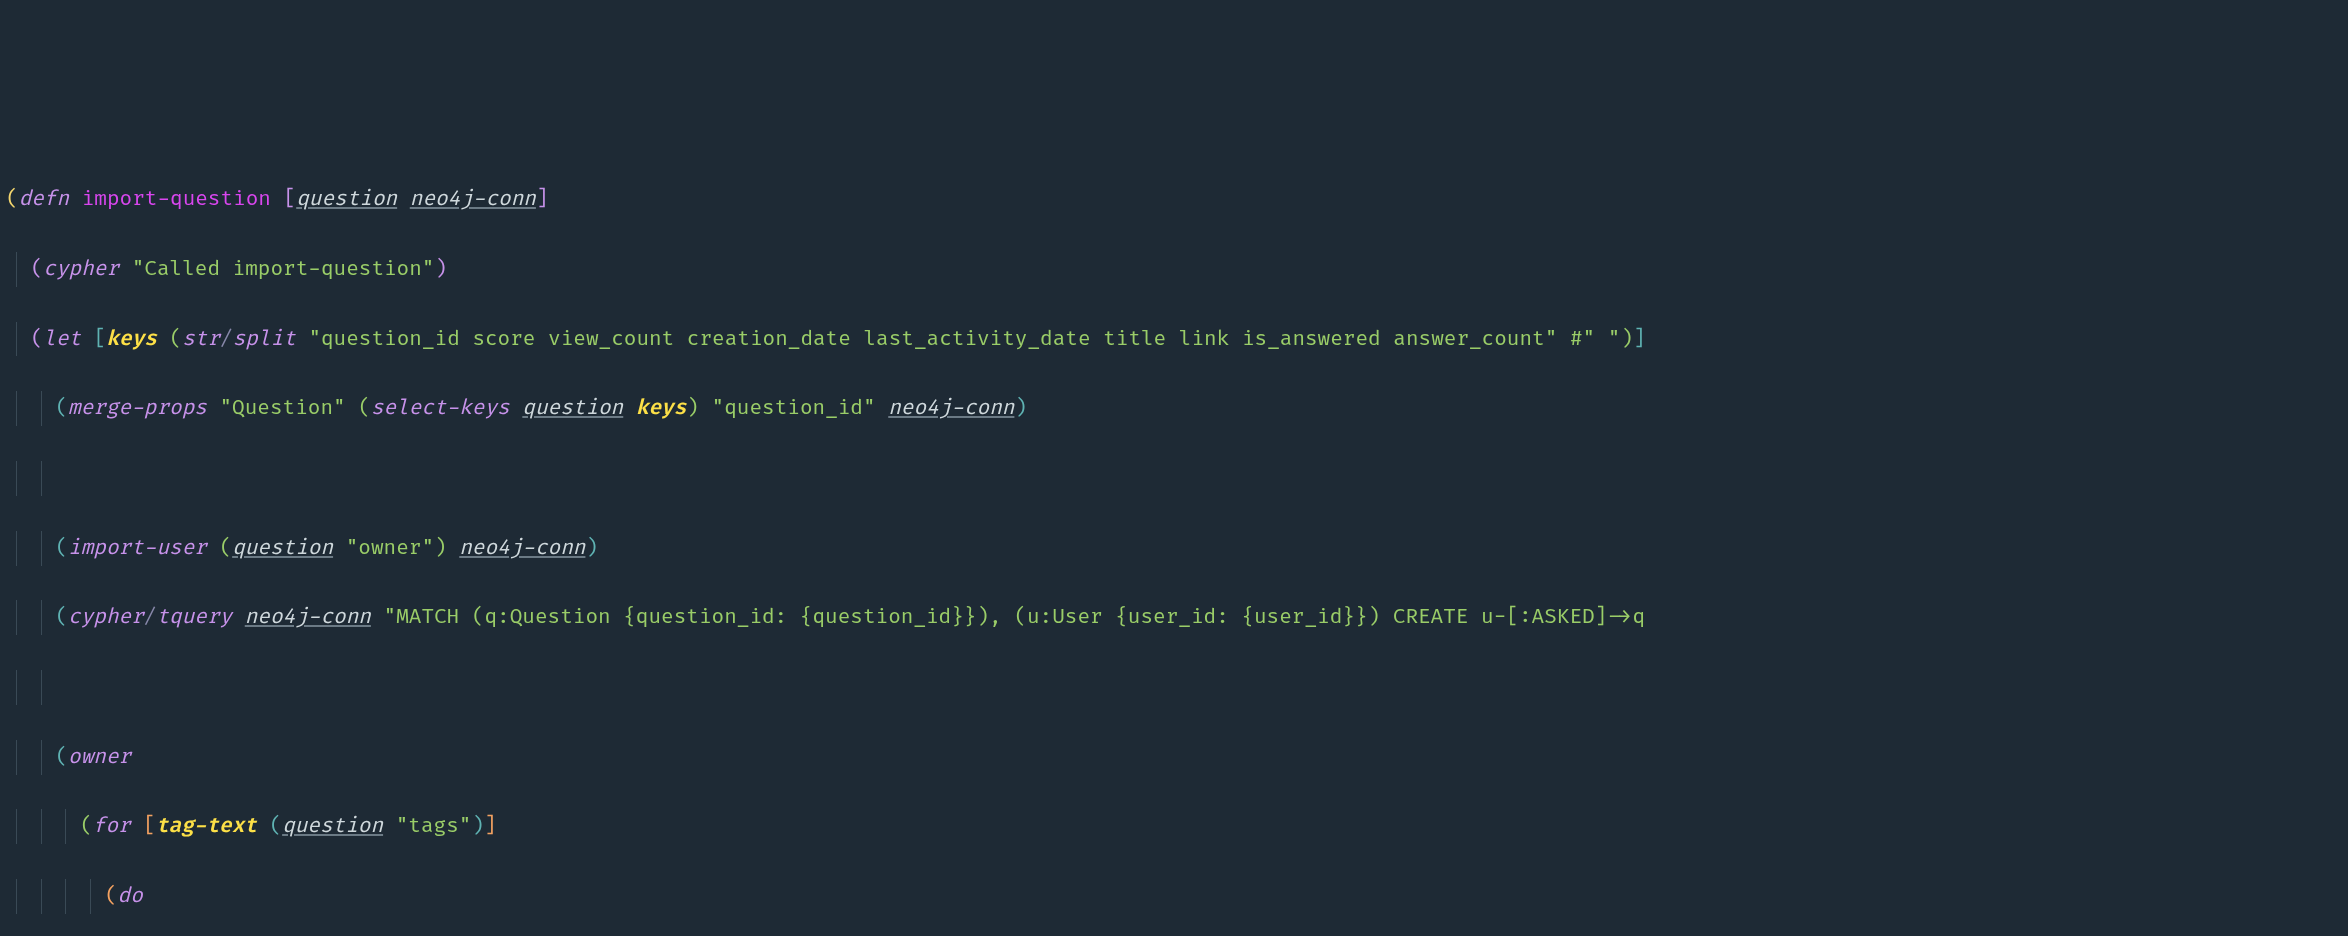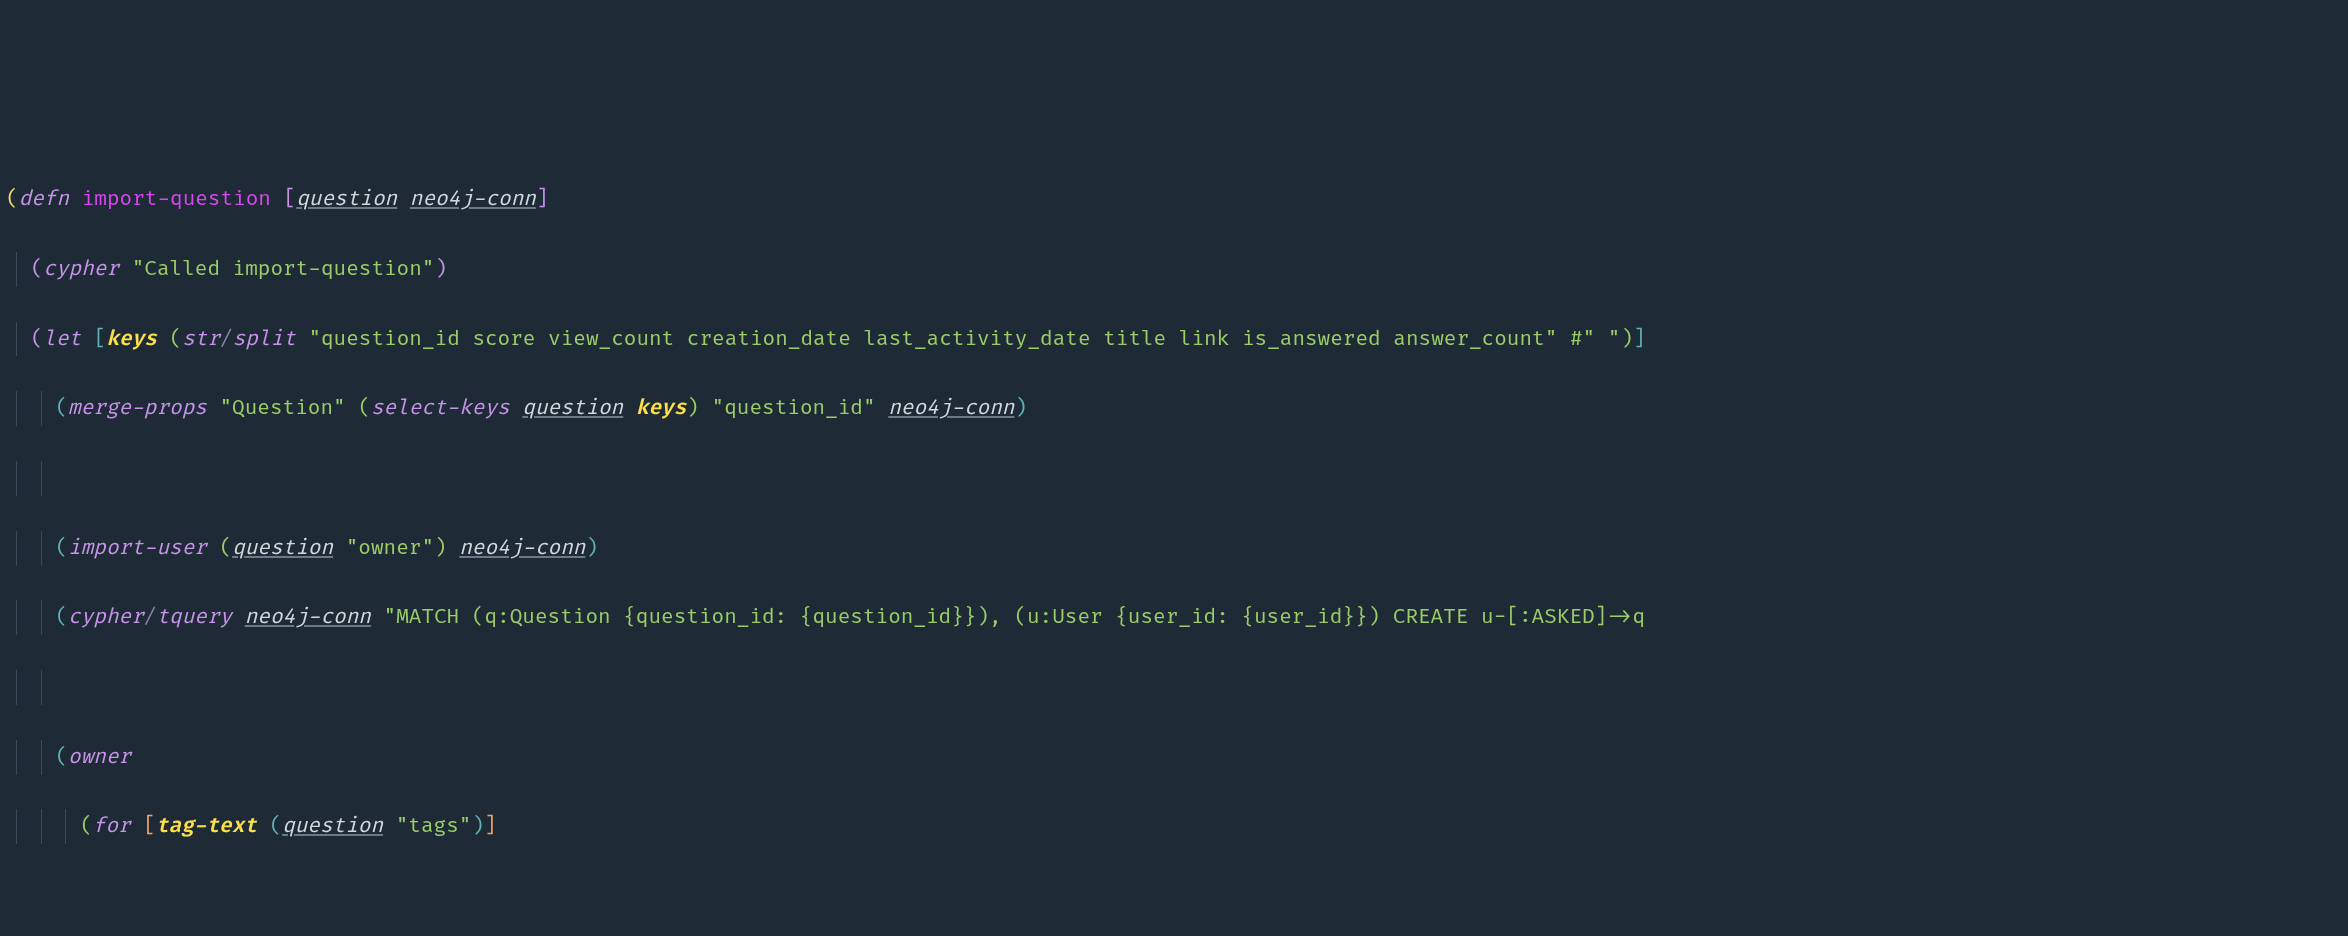--- a/index.html
+++ b/index.html
@@ -50,20 +50,21 @@
 <span class="line"><span class="paren-yellow">(</span><span class="kw">defn</span><span class="plain"> </span><span class="fn-name">import-question</span><span class="plain"> </span><span class="paren-purple">[</span><span class="arg">question</span><span class="plain"> </span><span class="arg">neo4j-conn</span><span class="paren-purple">]</span></span>
 <span class="line"><span class="indent-guide"></span><span class="plain">  </span><span class="paren-purple">(</span><span class="call">cypher</span><span class="plain"> </span><span class="str">"Called import-question"</span><span class="paren-purple">)</span></span>
 <span class="line"><span class="indent-guide"></span><span class="plain">  </span><span class="paren-purple">(</span><span class="kw">let</span><span class="plain"> </span><span class="paren-teal">[</span><span class="sym">keys</span><span class="plain"> </span><span class="paren-green">(</span><span class="ns">str</span><span class="slash">/</span><span class="call">split</span><span class="plain"> </span><span class="str">"question_id score view_count creation_date last_activity_date title link is_answered answer_count"</span><span class="plain"> </span><span class="regex">#" "</span><span class="paren-green">)</span><span class="paren-teal">]</span></span>
 <span class="line"><span class="indent-guide"></span><span class="plain">  </span><span class="indent-guide"></span><span class="plain">  </span><span class="paren-teal">(</span><span class="call">merge-props</span><span class="plain"> </span><span class="str">"Question"</span><span class="plain"> </span><span class="paren-green">(</span><span class="call">select-keys</span><span class="plain"> </span><span class="arg">question</span><span class="plain"> </span><span class="sym">keys</span><span class="paren-green">)</span><span class="plain"> </span><span class="str">"question_id"</span><span class="plain"> </span><span class="arg">neo4j-conn</span><span class="paren-teal">)</span></span>
 <span class="line"><span class="indent-guide"></span><span class="plain">  </span><span class="indent-guide"></span></span>
 <span class="line"><span class="indent-guide"></span><span class="plain">  </span><span class="indent-guide"></span><span class="plain">  </span><span class="paren-teal">(</span><span class="call">import-user</span><span class="plain"> </span><span class="paren-green">(</span><span class="arg">question</span><span class="plain"> </span><span class="str">"owner"</span><span class="paren-green">)</span><span class="plain"> </span><span class="arg">neo4j-conn</span><span class="paren-teal">)</span></span>
 <span class="line"><span class="indent-guide"></span><span class="plain">  </span><span class="indent-guide"></span><span class="plain">  </span><span class="paren-teal">(</span><span class="ns">cypher</span><span class="slash">/</span><span class="call">tquery</span><span class="plain"> </span><span class="arg">neo4j-conn</span><span class="plain"> </span><span class="str">"MATCH (q:Question {question_id: {question_id}}), (u:User {user_id: {user_id}}) CREATE u-[:ASKED]-&gt;q</span></span>
 <span class="line"><span class="indent-guide"></span><span class="plain">  </span><span class="indent-guide"></span></span>
 <span class="line"><span class="indent-guide"></span><span class="plain">  </span><span class="indent-guide"></span><span class="plain">  </span><span class="paren-teal">(</span><span class="call">owner</span></span>
 <span class="line"><span class="indent-guide"></span><span class="plain">  </span><span class="indent-guide"></span><span class="plain">  </span><span class="indent-guide"></span><span class="plain">  </span><span class="paren-green">(</span><span class="kw">for</span><span class="plain"> </span><span class="paren-orange">[</span><span class="sym">tag-text</span><span class="plain"> </span><span class="paren-teal">(</span><span class="arg">question</span><span class="plain"> </span><span class="str">"tags"</span><span class="paren-teal">)</span><span class="paren-orange">]</span></span>
+<span class="line"><span class="indent-guide"></span><span class="plain">  </span><span class="indent-guide"></span><span class="plain">  </span><span class="indent-guide"></span><span class="plain">  </span><span class="indent-guide"></span><span class="plain">  </span><span class="paren-orange">(</span><span class="kw">do</span></span>
 
 
 
 
 
 
 
 </div>
 
 

